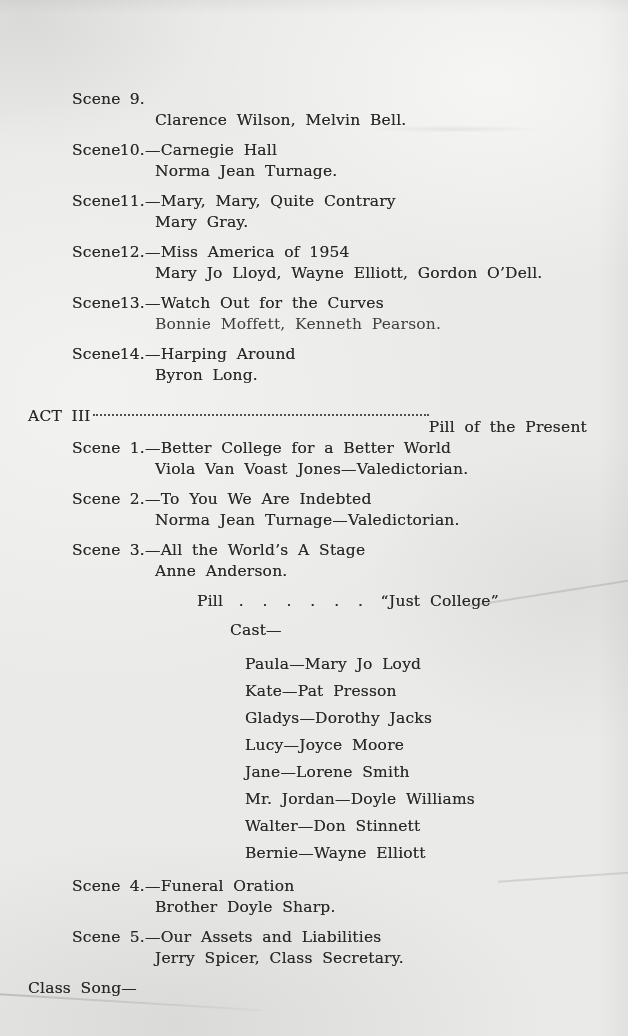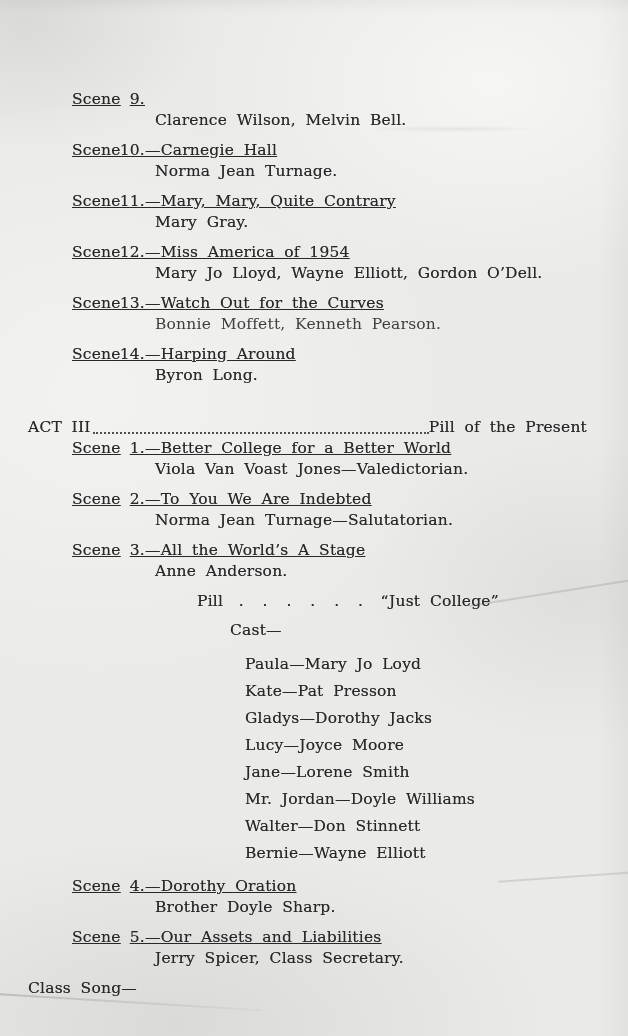--- a/index.html
+++ b/index.html
@@ -30,28 +30,28 @@
     background:linear-gradient(90deg,rgba(100,100,100,0.30),rgba(100,100,100,0.04));
     transform:rotate(3.5deg);}
   .crease.c2{left:468px;top:592px;width:165px;height:1.5px;
     background:rgba(100,100,100,0.20);transform:rotate(-9deg);}
   .crease.c3{left:498px;top:876px;width:135px;height:1.5px;
     background:rgba(100,100,100,0.18);transform:rotate(-4deg);}
   .crease.c4{left:330px;top:124px;width:250px;height:10px;
     background:radial-gradient(ellipse 50% 50% at 50% 50%, rgba(120,120,120,0.12), transparent 70%);}
 
   .scene{margin:0 0 9px 0;}
-  .scene-head{display:flex;text-decoration:underline;}
+  .scene-head{display:flex;}
   .s-label{display:inline-block;width:46px;flex:0 0 46px;}
   .s-num{display:inline-block;width:27px;flex:0 0 27px;text-align:right;}
   .s-title{flex:1;}
   .s-perf{margin-left:83px;}
   .ink-light{color:#3e3e3e;filter:blur(0.3px);text-shadow:none;}
 
-  .act-row{display:flex;align-items:flex-end;margin-left:-44px;margin-top:4px;}
+  .act-row{display:flex;align-items:center;margin-left:-44px;margin-top:4px;}
   .act-label{white-space:nowrap;}
   .leader{flex:1 1 auto;border-bottom:2px dotted #4f4f4f;margin:0 0 4px 2px;min-width:20px;}
   .act-title{white-space:nowrap;margin-top:22px;}
 
   .play-row{margin-left:125px;}
   .play-dots{display:inline-block;margin:0 6px;word-spacing:10px;letter-spacing:2px;}
   .cast-label{margin-left:158px;margin-top:8px;}
   .cast-list{list-style:none;margin:10px 0 0 173px;padding:0;line-height:27px;}
   .later{margin-top:9px;}
   .class-song{margin-left:-44px;}
@@ -129,21 +129,21 @@
         <span class="s-title">—Better College for a Better World</span>
       </div>
       <div class="s-perf">Viola Van Voast Jones—Valedictorian.</div>
     </div>
     <div class="scene">
       <div class="scene-head">
         <span class="s-label">Scene</span>
         <span class="s-num">2.</span>
         <span class="s-title">—To You We Are Indebted</span>
       </div>
-      <div class="s-perf">Norma Jean Turnage—Salutatorian.</div>
+      <div class="s-perf">Norma Jean Turnage—Valedictorian.</div>
     </div>
     <div class="scene">
       <div class="scene-head">
         <span class="s-label">Scene</span>
         <span class="s-num">3.</span>
         <span class="s-title">—All the World’s A Stage</span>
       </div>
       <div class="s-perf">Anne Anderson.</div>
     </div>
   </section>
@@ -164,21 +164,21 @@
     <li>Mr. Jordan—Doyle Williams</li>
     <li>Walter—Don Stinnett</li>
     <li>Bernie—Wayne Elliott</li>
   </ul>
 
   <section class="later">
     <div class="scene">
       <div class="scene-head">
         <span class="s-label">Scene</span>
         <span class="s-num">4.</span>
-        <span class="s-title">—Dorothy Oration</span>
+        <span class="s-title">—Funeral Oration</span>
       </div>
       <div class="s-perf">Brother Doyle Sharp.</div>
     </div>
     <div class="scene">
       <div class="scene-head">
         <span class="s-label">Scene</span>
         <span class="s-num">5.</span>
         <span class="s-title">—Our Assets and Liabilities</span>
       </div>
       <div class="s-perf">Jerry Spicer, Class Secretary.</div>

